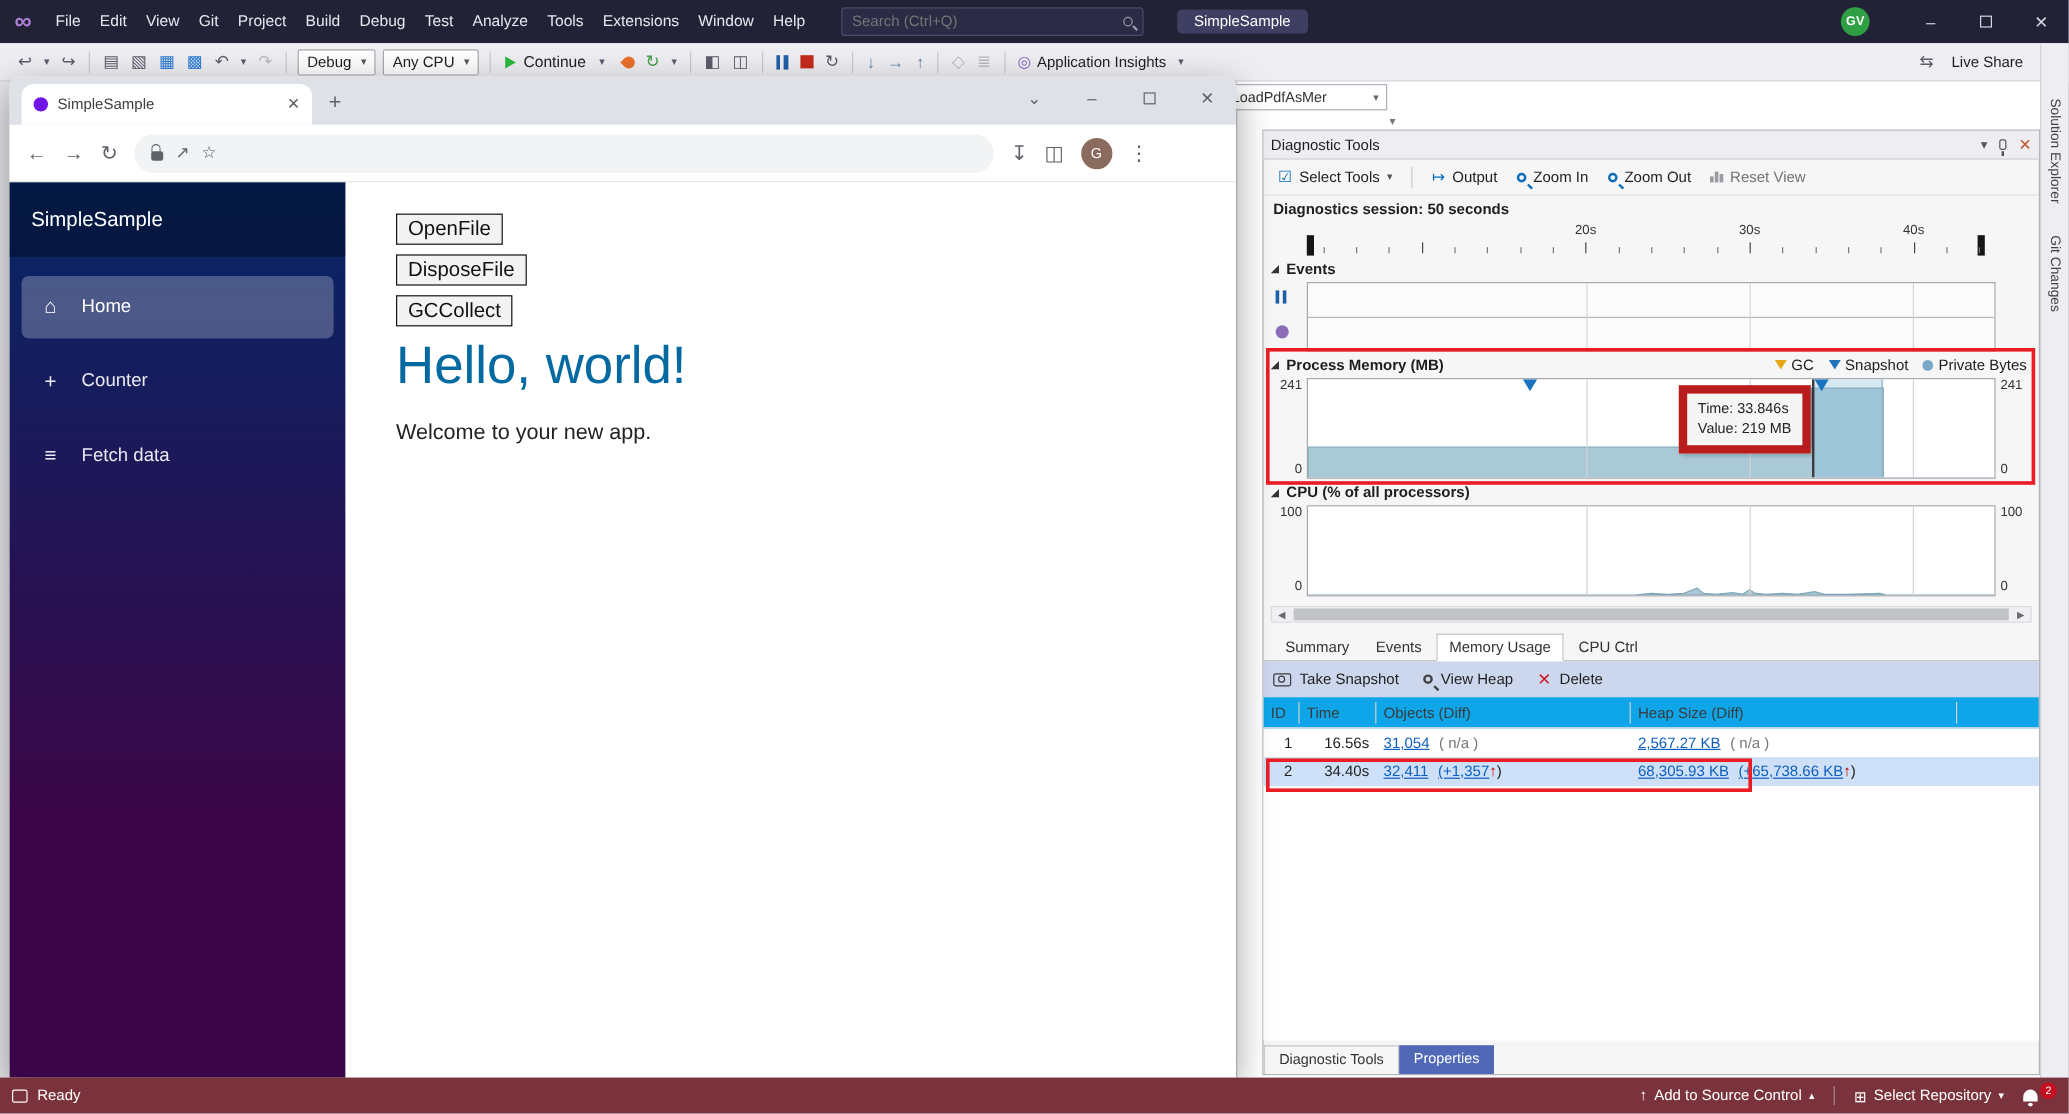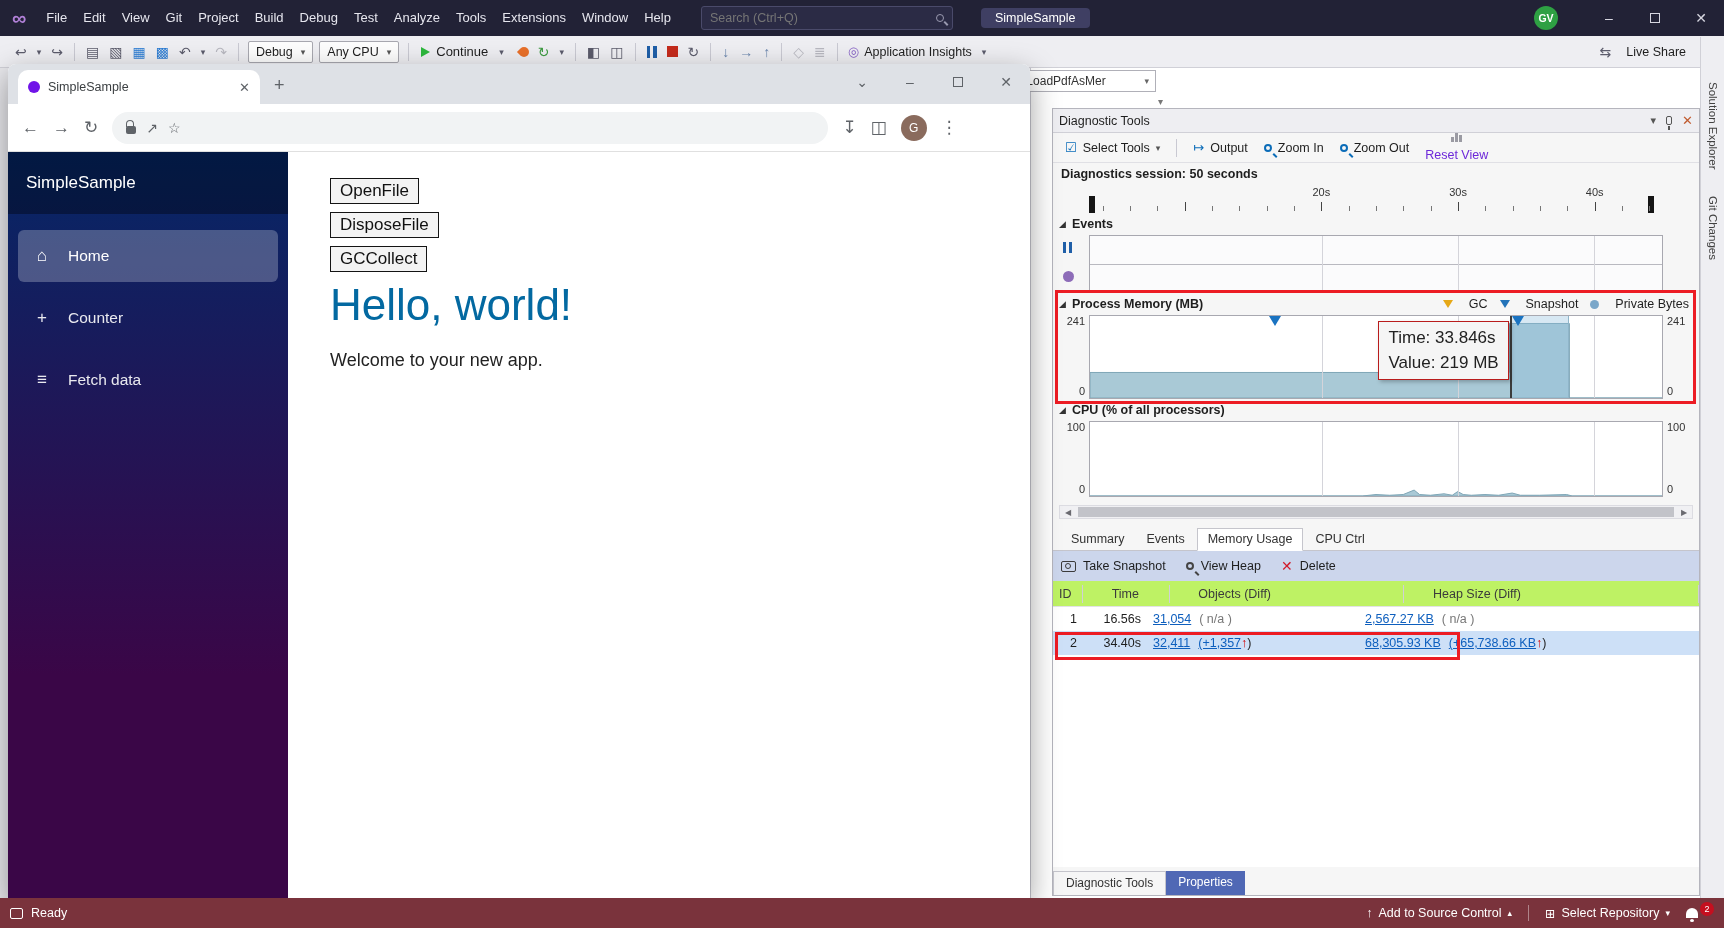--- a/index.html
+++ b/index.html
@@ -88,42 +88,42 @@
   .diag-panel { position:absolute; left:1052px; top:108px; width:648px; height:788px; background:#f6f6f6; border:1px solid #b5b5bd; z-index:10; font-size:12.5px; color:#1e1e1e; }
   .dheader { height:24px; background:#eeeef2; border-bottom:1px solid #d0d0d7; display:flex; align-items:center; padding:0 6px; }
   .dheader .title { font-size:12.5px; color:#1e1e1e; }
   .dh-icons { margin-left:auto; display:flex; align-items:center; gap:10px; }
   .dh-ic { font-size:11px; color:#555; }
   .dh-close { color:#c05a2e; font-weight:bold; font-size:13px; }
   .pin { width:6px; height:9px; border:1.5px solid #555; border-radius:2px; position:relative; }
   .pin::after { content:''; position:absolute; left:1px; top:9px; width:1.5px; height:4px; background:#555; }
   .dtoolbar { height:30px; display:flex; align-items:center; padding:0 6px; gap:4px; border-bottom:1px solid #e0e0e5; }
   .dtool { display:flex; align-items:center; gap:6px; padding:3px 6px; color:#1e1e1e; }
-  .dtool.disabled { color:#6d28d9;flex-direction:column; }
+  .dtool.disabled { color:#737373; }
   .dtool .caret { font-size:9px; color:#555; }
   .dtool-ic { color:#0b6cb8; font-size:13px; }
   .mag-blue { width:8px; height:8px; border:2px solid #0b6cb8; border-radius:50%; position:relative; }
   .mag-blue::after { content:''; position:absolute; width:2px; height:5px; background:#0b6cb8; left:8px; top:7px; transform:rotate(-45deg); }
   .bars-ic { display:inline-flex; gap:1.5px; align-items:flex-end; }
   .bars-ic i { width:2.5px; background:#9b9ba3; }
   .dsession { height:22px; display:flex; align-items:center; padding:0 8px; font-weight:bold; font-size:12.5px; }
 
   .gutter { width:36px; flex:0 0 auto; position:relative; }
   .chart-strip { display:flex; }
   .druler { height:28px; }
   .ruler-area { flex:1; position:relative; }
   .ruler-label { position:absolute; top:1px; transform:translateX(-50%); font-size:11px; color:#333; }
   .tick { position:absolute; bottom:2px; width:1px; height:5px; background:#777; }
   .tick.major { height:9px; background:#444; }
   .end-bar { position:absolute; bottom:0; width:6px; height:17px; background:#151515; }
 
   .sec-header { height:22px; display:flex; align-items:center; padding:0 6px; gap:6px; font-weight:bold; position:relative; }
   .collapse-ic { font-size:9px; color:#333; }
   .legend { position:absolute; right:10px; display:flex; gap:12px; font-weight:normal; align-items:center; }
-  .legend .item { display:flex; align-items:center; gap:16px; }
+  .legend .item { display:flex; align-items:center; gap:4px; }
   .tri-down { width:0; height:0; border-left:5px solid transparent; border-right:5px solid transparent; border-top:8px solid #2373b9; }
   .tri-down.yellow { border-top-color:#e6a817; }
   .dot-steel { width:9px; height:9px; border-radius:50%; background:#7ba7c9; }
 
   .devents-grid { height:58px; }
   .egrid { flex:1; position:relative; border:1px solid #a8a8b0; background:#fbfbfc; }
   .egrid .rowline { position:absolute; left:0; right:0; top:50%; height:1px; background:#b9b9c0; }
   .vgrid { position:absolute; top:0; bottom:0; width:1px; background:#d4d4da; }
   .ev-ic1 { position:absolute; top:7px; left:10px; display:flex; gap:2.5px; }
   .ev-ic1 i { width:3px; height:11px; background:#1f5fa8; }
@@ -136,40 +136,40 @@
   .ylab.top { top:0; right:4px; }
   .ylab.bot { bottom:2px; right:4px; }
   .gutter.right .ylab.top { right:auto; left:4px; }
   .gutter.right .ylab.bot { right:auto; left:4px; }
   .plot { flex:1; position:relative; background:#fff; border:1px solid #a8a8b0; overflow:hidden; }
   .plot svg { position:absolute; inset:0; width:100%; height:100%; }
   .plot svg polygon { fill:#a9c9d6; stroke:#7fa6b6; stroke-width:1; vector-effect:non-scaling-stroke; }
   .sel-range { position:absolute; top:0; bottom:0; background:rgba(140,190,220,0.35); border-right:1px solid #8fb5c9; }
   .cursor-line { position:absolute; top:0; bottom:0; width:1.5px; background:#3c3c3c; }
   .snap-tri { position:absolute; top:0; transform:translateX(-50%); width:0; height:0; border-left:6px solid transparent; border-right:6px solid transparent; border-top:10px solid #1a73c1; }
-  .tooltip { position:absolute; right:26.8%; top:5px; background:#f5f5f5; border:1px solid #b91c1c; box-shadow:2px 2px 4px rgba(0,0,0,0.25); padding:4px 9px; font-size:17px; color:#222; line-height:1.45; white-space:nowrap; z-index:5; }
+  .tooltip { position:absolute; right:26.8%; top:5px; background:#f5f5f5; border:7px solid #b91c1c; box-shadow:2px 2px 4px rgba(0,0,0,0.25); padding:4px 9px; font-size:12px; color:#222; line-height:1.45; white-space:nowrap; z-index:5; }
 
   .dscrollbar { height:14px; margin:8px 6px 6px 6px; background:#f0f0f3; border:1px solid #dcdce2; display:flex; align-items:center; }
   .sb-arrow { width:16px; text-align:center; font-size:8px; color:#6a6a70; }
   .sb-thumb { height:10px; background:#c2c3c9; flex:1; margin:0 2px; }
 
   .dtabs { height:26px; display:flex; align-items:flex-end; gap:2px; padding:0 8px; border-bottom:1px solid #c5c5cc; }
   .dtab { padding:3px 10px 4px 10px; font-size:12.5px; color:#333; }
   .dtab.active { background:#fff; border:1px solid #c5c5cc; border-bottom:1px solid #fff; margin-bottom:-1px; }
   .dsnapbar { height:30px; background:#ccd6ec; display:flex; align-items:center; padding:0 8px; gap:20px; }
   .snap-item { display:flex; align-items:center; gap:7px; color:#1e1e1e; }
   .cam-icon { width:15px; height:11px; border:1.5px solid #3b3b3b; border-radius:2px; position:relative; }
   .cam-icon::after { content:''; position:absolute; width:4px; height:4px; border:1.5px solid #3b3b3b; border-radius:50%; left:2.5px; top:1px; }
   .mag-dark { width:8px; height:8px; border:2px solid #444; border-radius:50%; position:relative; }
   .mag-dark::after { content:''; position:absolute; width:2px; height:5px; background:#444; left:8px; top:7px; transform:rotate(-45deg); }
   .del-x { color:#d11a2a; font-weight:bold; font-size:14px; }
 
   .dtable { background:#fff; }
   .trow { display:flex; align-items:center; height:24px; font-size:12.5px; }
-  .trow.header { height:26px; color:#3b3b3b; background:#bef264; border-bottom:1px solid #e2e2e6;justify-content:space-between; }
+  .trow.header { height:26px; color:#3b3b3b; background:#0ea5e9; border-bottom:1px solid #e2e2e6; }
   .trow.header .tcell { border-right:1px solid #d0d0d6; height:18px; display:flex; align-items:center; }
   .trow.selected { background:#cde0f7; }
   .tcell { padding:0 6px; }
   .c-id { width:30px; text-align:right; }
   .c-time { width:64px; text-align:right; }
   .c-obj { width:212px; display:flex; gap:8px; align-items:center; }
   .c-heap { width:272px; display:flex; gap:8px; align-items:center; }
   .tlink { color:#0e5fbe; text-decoration:underline; }
   .tdiff { color:#777; }
   .up-arrow { color:#d00000; font-weight:bold; }

